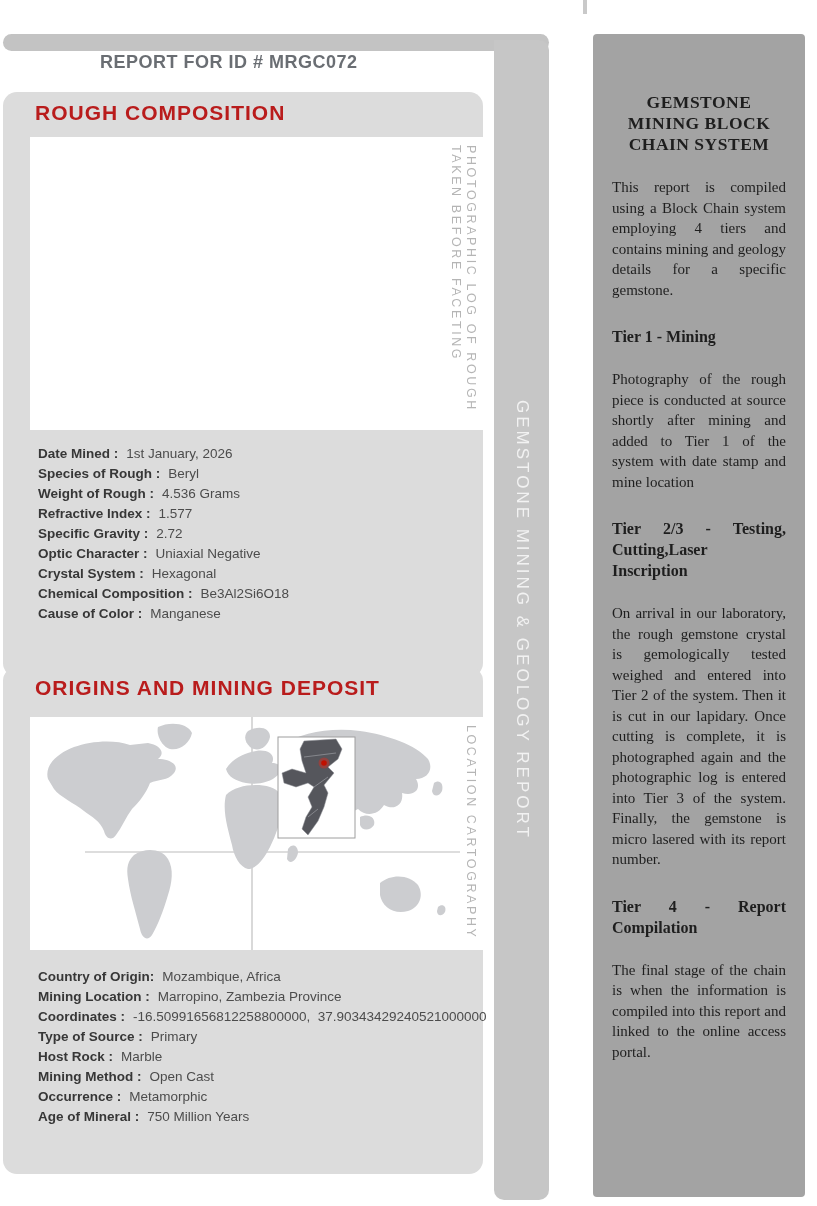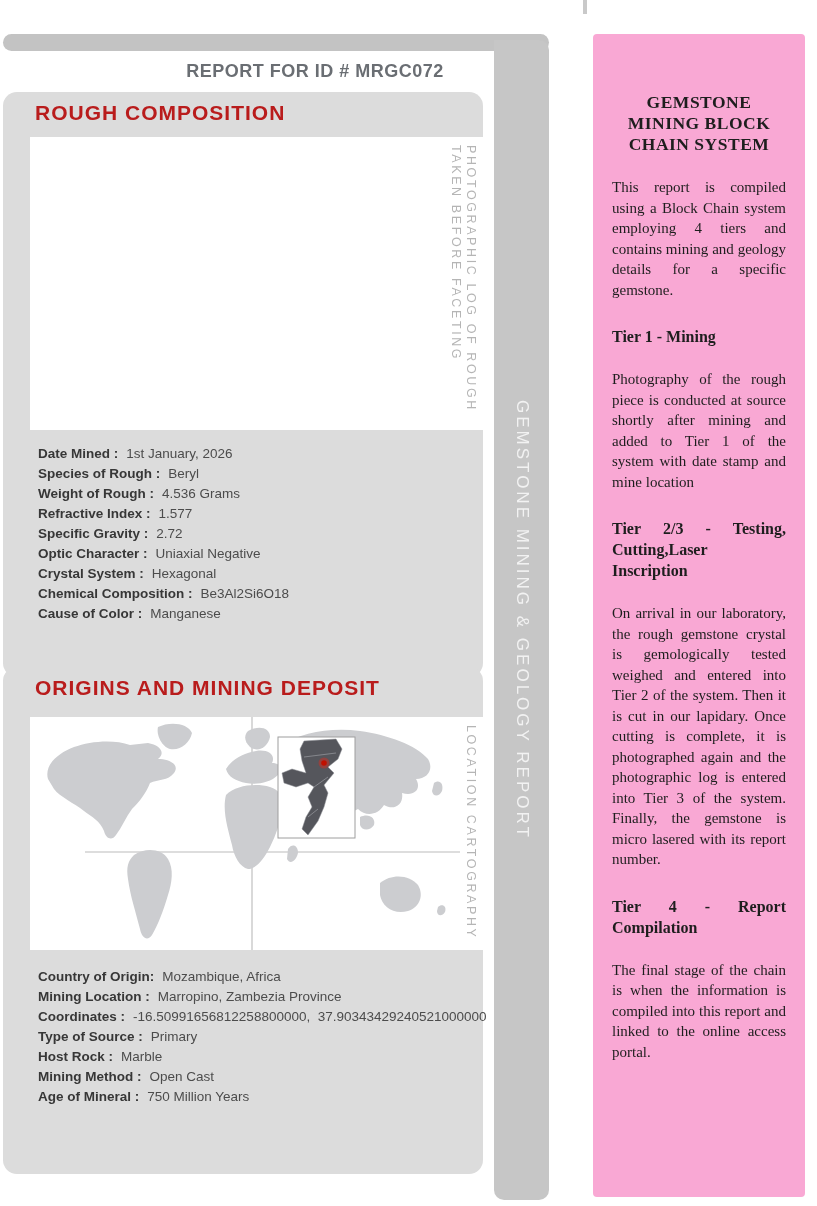--- a/index.html
+++ b/index.html
@@ -13,21 +13,21 @@
   .top-tick { position:absolute; left:583px; top:0; width:4px; height:14px; background:#c9c9c9; }
   .top-bar  { position:absolute; left:3px;  top:34px; width:546px; height:17px; background:#c3c3c3; border-radius:9px; }
   .side-band{ position:absolute; left:494px; top:40px; width:55px; height:1160px; background:#c6c6c6;
               border-radius:0 10px 10px 10px; }
   .band-caption {
     position:absolute; inset:0; display:flex; align-items:center; justify-content:center;
     writing-mode:vertical-rl; font-size:17px; letter-spacing:3px; color:#f2f2f2; white-space:nowrap;
   }
   
   .report-title {
-    position:absolute; left:100px; top:61px; width:430px; text-align:center;
+    position:absolute; left:100px; top:52px; width:430px; 
     font-size:18px; font-weight:bold; letter-spacing:0.5px; color:#6a6e73;
   }
   
   .panel { position:absolute; left:3px; width:480px; background:#dcdcdc; border-radius:14px; }
   .panel-rough   { top:92px;  height:585px; }
   .panel-origins { top:667px; height:507px; }
   .panel-header {
     position:absolute; left:32px; top:9px; font-size:21px; font-weight:bold;
     letter-spacing:1px; color:#b91c1c;
   }
@@ -42,21 +42,21 @@
   
   .fields { position:absolute; left:35px; }
   .fields-rough   { top:352px; }
   .fields-origins { top:300px; }
   .frow { line-height:20px; white-space:nowrap; font-size:13.5px; }
   .flabel { font-weight:bold; color:#373737; }
   .fvalue { color:#4c4c4c; margin-left:8px; white-space:pre; }
   
   .sidebar {
     position:absolute; left:593px; top:34px; width:212px; height:1163px;
-    background:#f9a8d4; border-radius:4px; padding:58px 19px 0 19px;
+    background:#a3a3a3; border-radius:4px; padding:58px 19px 0 19px;
     font-family:"Liberation Serif", serif; color:#1e1e1e;
   }
   .sidebar-title {
     text-align:center; font-weight:bold; font-size:17.5px; line-height:21px; letter-spacing:0.5px;
   }
   .sidebar-title span { display:block; }
   .sb-body { font-size:15px; line-height:20.5px; text-align:justify; margin-top:22px; }
   .sb-heading { font-size:16px; font-weight:bold; line-height:21px; text-align:justify; margin-top:26px; }
   
   .map-svg { position:absolute; left:0; top:0; }
@@ -142,20 +142,21 @@
       </div>
     </div>
 
     <div class="fields fields-origins">
       <div class="frow"><span class="flabel">Country of Origin:</span><span class="fvalue">Mozambique, Africa</span></div>
       <div class="frow"><span class="flabel">Mining Location :</span><span class="fvalue">Marropino, Zambezia Province</span></div>
       <div class="frow"><span class="flabel">Coordinates :</span><span class="fvalue">-16.50991656812258800000,  37.90343429240521000000</span></div>
       <div class="frow"><span class="flabel">Type of Source :</span><span class="fvalue">Primary</span></div>
       <div class="frow"><span class="flabel">Host Rock :</span><span class="fvalue">Marble</span></div>
       <div class="frow"><span class="flabel">Mining Method :</span><span class="fvalue">Open Cast</span></div>
+      <div class="frow"><span class="flabel">Occurrence :</span><span class="fvalue">Metamorphic</span></div>
       <div class="frow"><span class="flabel">Age of Mineral :</span><span class="fvalue">750 Million Years</span></div>
     </div>
   </div>
 
   <div class="sidebar">
     <div class="sidebar-title">
       <span>GEMSTONE</span>
       <span>MINING BLOCK</span>
       <span>CHAIN SYSTEM</span>
     </div>

